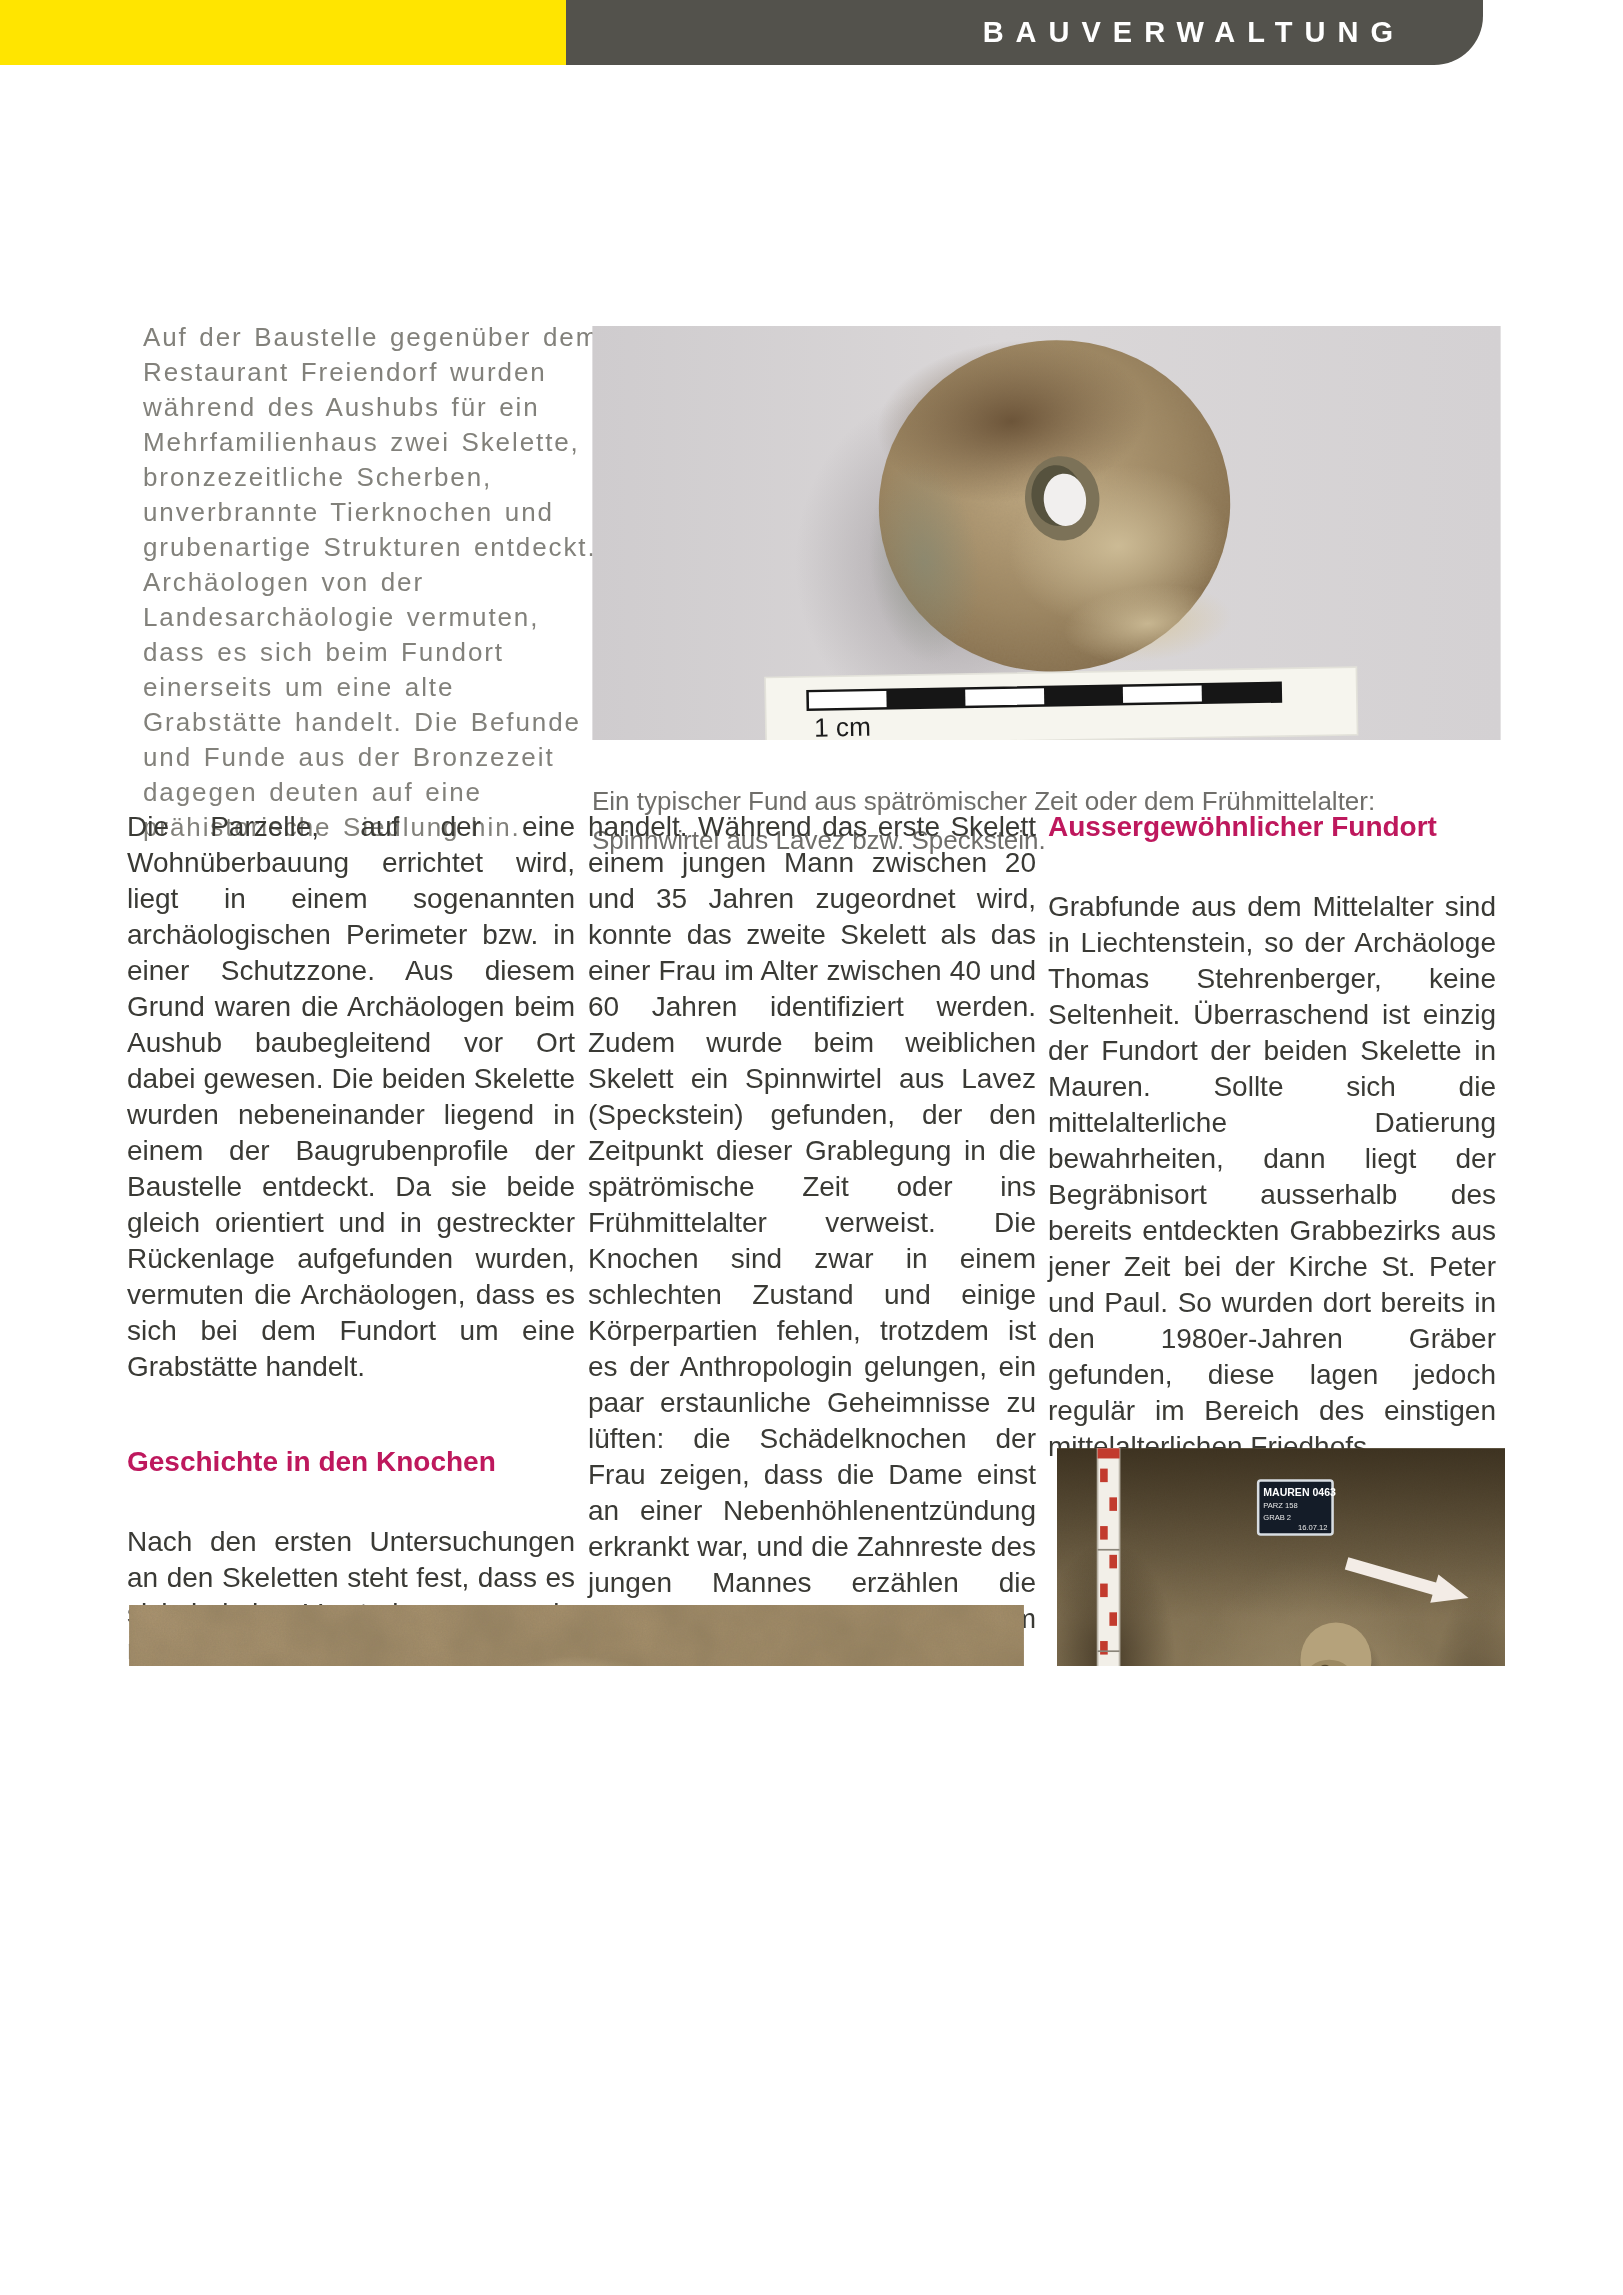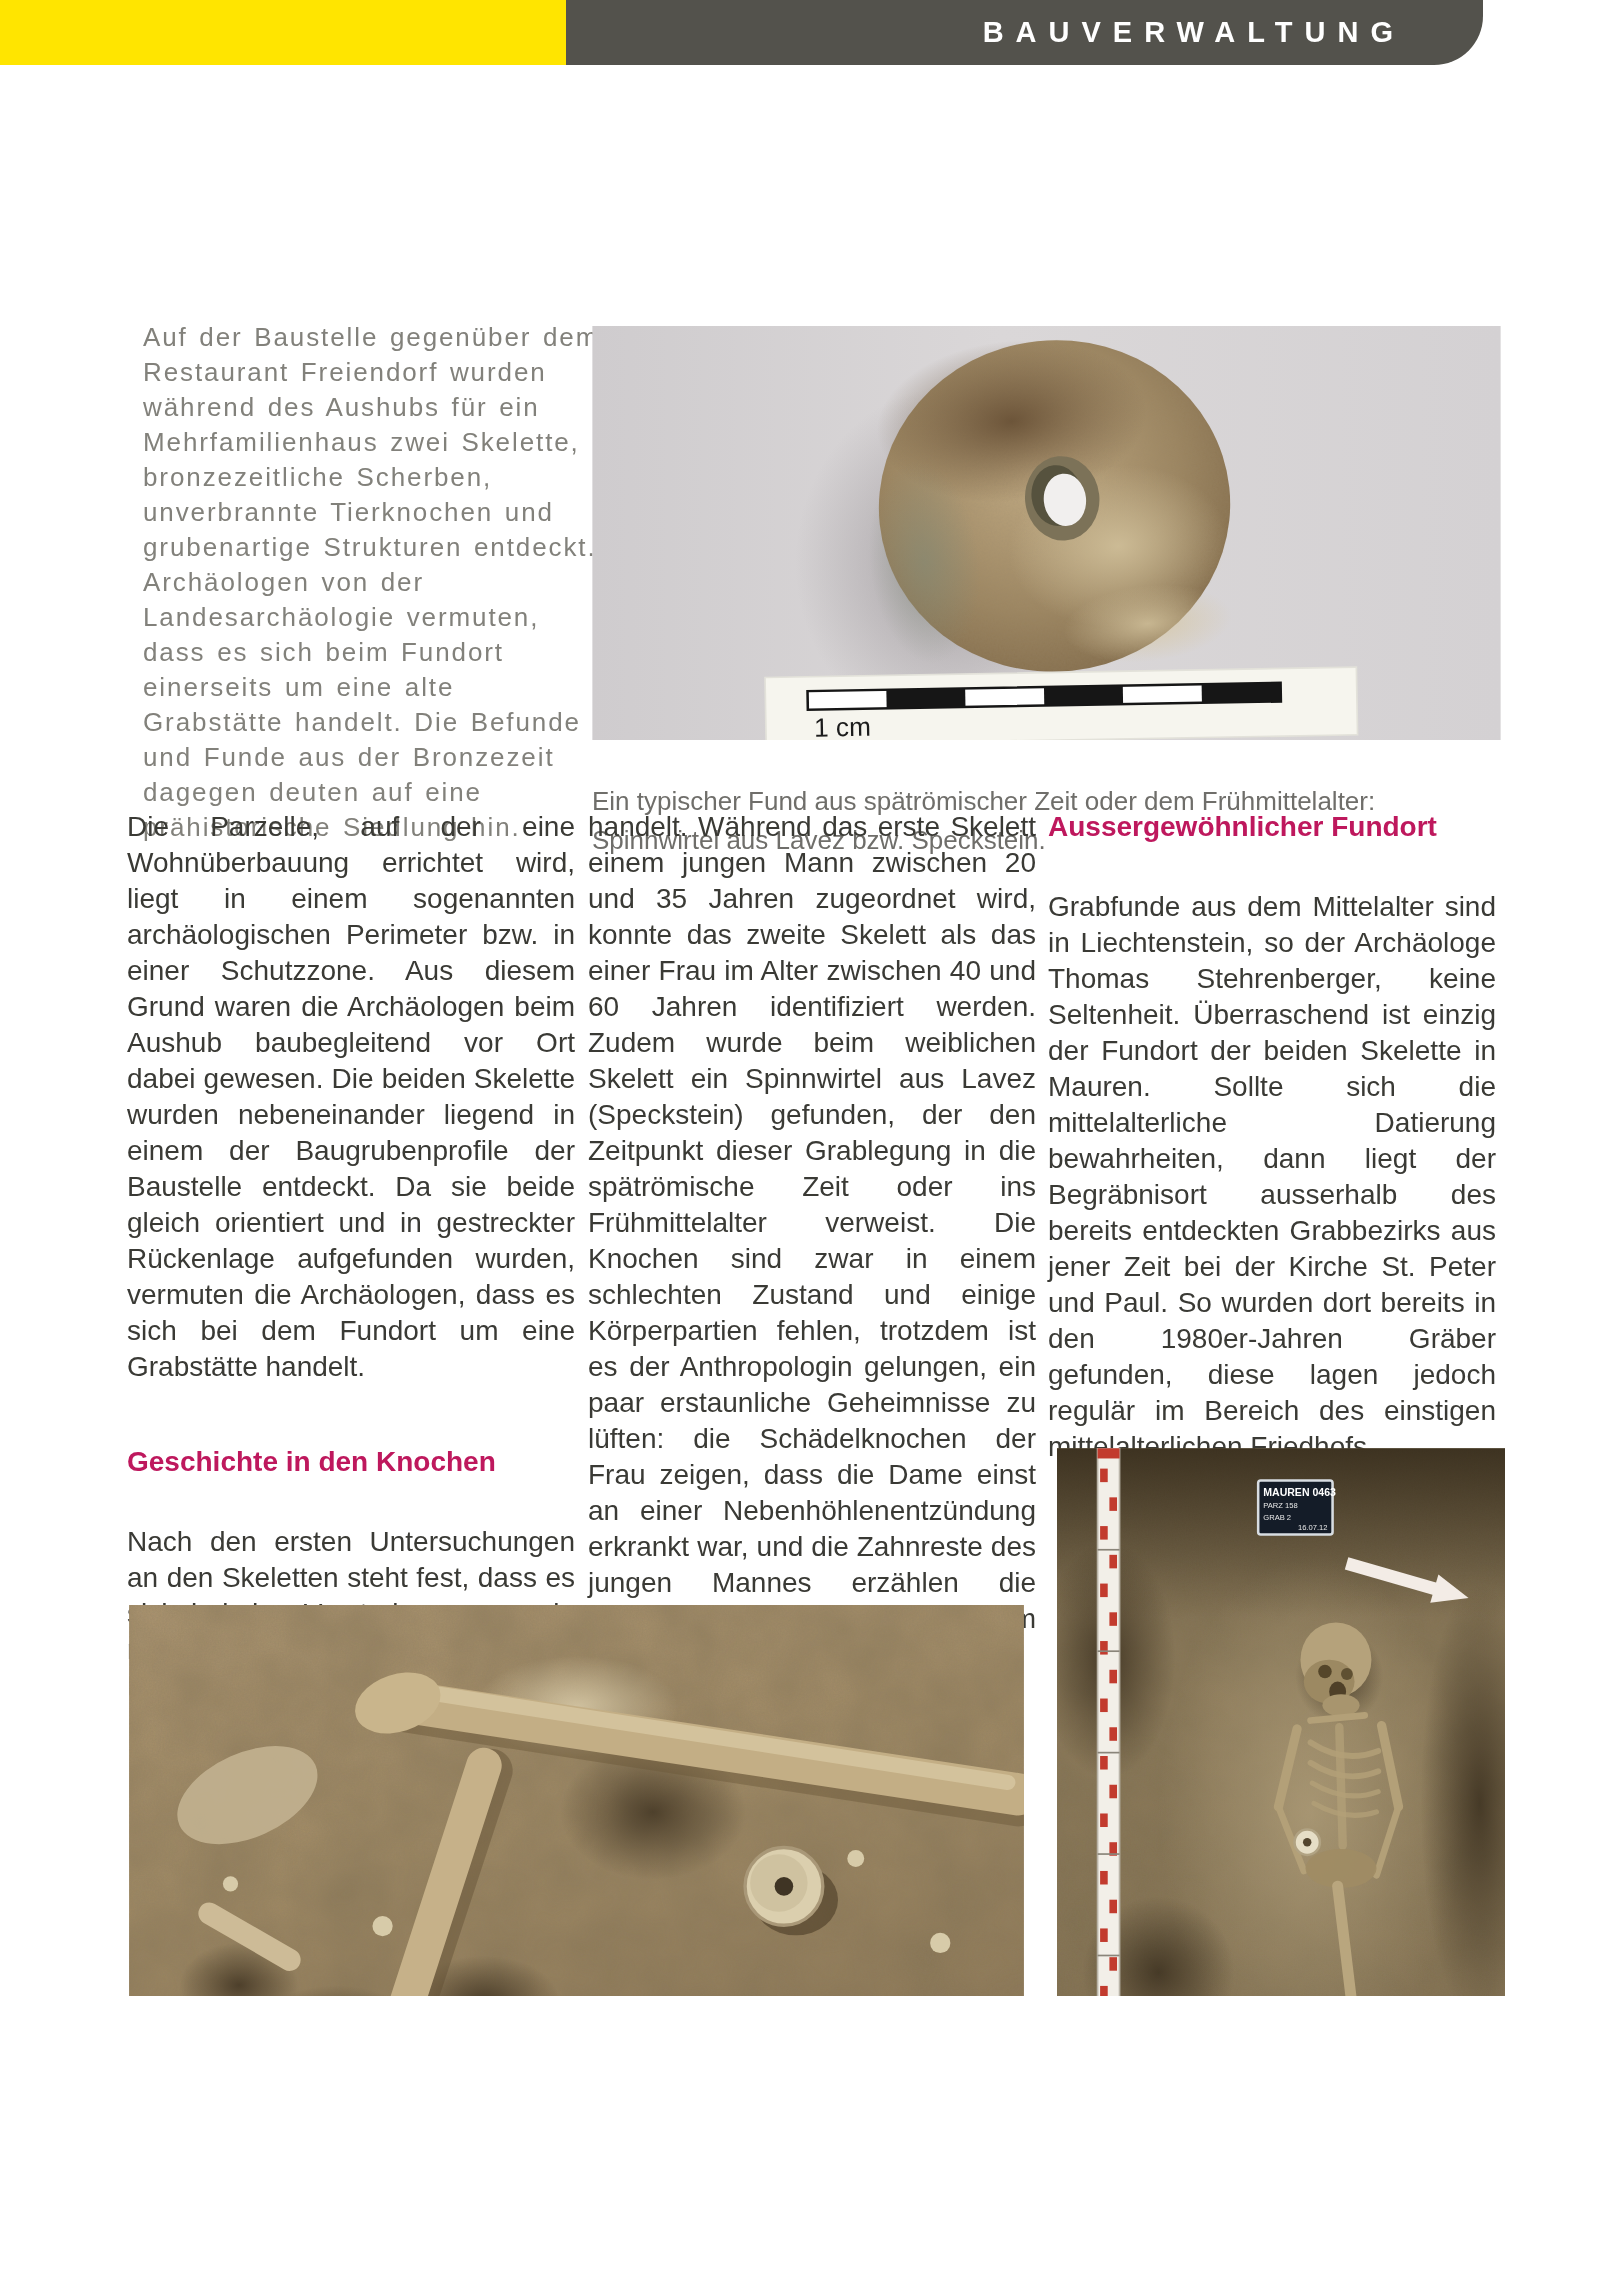--- a/index.html
+++ b/index.html
@@ -1,16 +1,16 @@
 <!DOCTYPE html>
 <html style="font-size:13.5px"><head>
 <meta charset="utf-8">
 <style>
   html,body{margin:0;padding:0;background:#ffffff;}
-  #page{position:relative;width:1623px;height:1996px;background:#ffffff;overflow:hidden;
+  #page{position:relative;width:1623px;height:1666px;background:#ffffff;overflow:hidden;
         font-family:"Liberation Sans",sans-serif;}
 
   
   .topbar-yellow{position:absolute;left:0;top:0;width:566px;height:65px;background:#ffe500;}
   .topbar-dark{position:absolute;left:566px;top:0;width:917px;height:65px;background:#53524c;
         border-radius:0 0 49px 0;color:#ffffff;display:flex;align-items:center;justify-content:flex-end;
         padding-right:78px;box-sizing:border-box;font-size:29px;font-weight:700;letter-spacing:12px;}
 
   
   .headline{position:absolute;left:127px;top:167px;margin:0;font-size:55px;line-height:68px;

